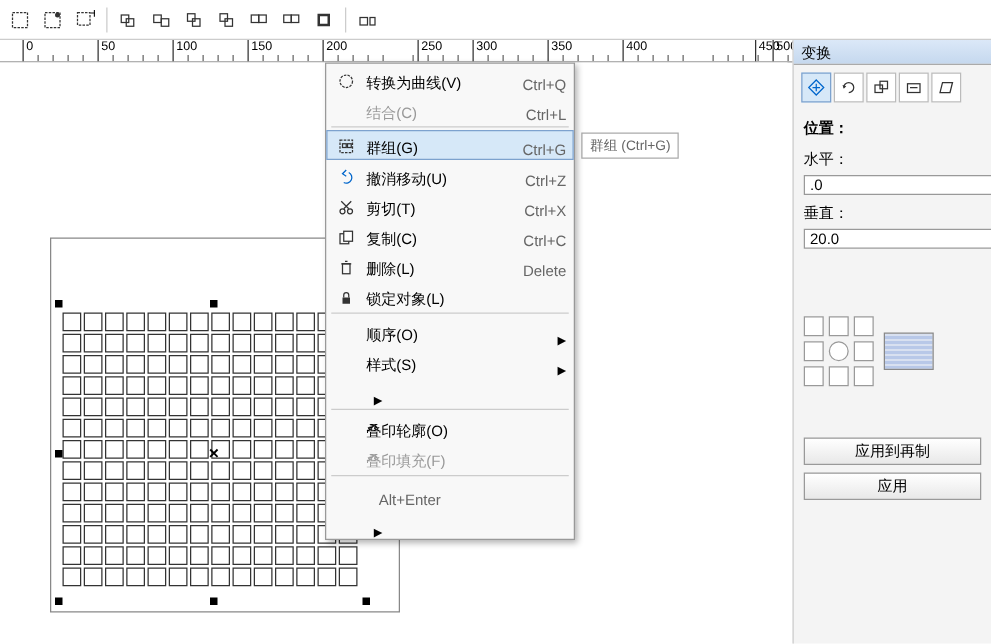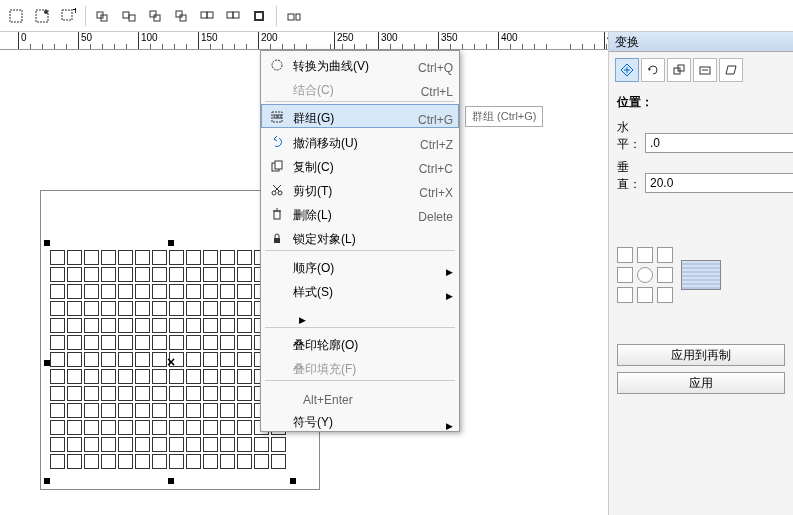--- a/index.html
+++ b/index.html
@@ -29,27 +29,27 @@
 .menu-item:hover, .menu-item.highlighted { background: #d6e8f8; border: 1px solid #7da2ce; padding: 0 5px; height: 24px; }
 .menu-item.disabled { color: #999; cursor: default; }
 .menu-icon { width: 20px; height: 20px; display: flex; align-items: center; justify-content: center; margin-right: 6px; }
 .menu-label { flex: 1; }
 .menu-shortcut { color: #666; margin-left: 10px; }
 .menu-arrow { margin-left: 6px; }
 .menu-sep { height: 1px; background: #ccc; margin: 2px 4px; }
 
 .tooltip-box { position: absolute; left: 465px; top: 106px; background: #fff; border: 1px solid #aaa; padding: 2px 6px; font-size: 11px; color: #666; }
 
-.panel { position: absolute; right: 0; top: 32px; width: 185px; height: 483px; border-left: 1px solid #ccc; background: #f4f4f4; }
+.panel { position: absolute; right: 0; top: 32px; width: 159px; height: 483px; border-left: 1px solid #ccc; background: #f4f4f4; }
 .panel-title { height: 20px; background: linear-gradient(#dbe8f8,#c5d8ee); padding: 2px 6px; font-size: 12px; border-bottom: 1px solid #aaa; }
 .panel-tabs { display: flex; gap: 2px; padding: 6px; }
 .ptab { width: 24px; height: 24px; border: 1px solid #bbb; display: flex; align-items: center; justify-content: center; cursor: pointer; background: #fff; }
 .ptab.active { background: #d6e8f8; border-color: #7da2ce; }
 .panel-body { padding: 6px 8px; }
-.field-row { display: flex; align-items: flex-end; margin: 6px 0; gap: 4px; }
+.field-row { display: flex; align-items: flex-start; margin: 6px 0; gap: 4px; flex-direction: column; }
 .field-label { width: 36px; }
 .field-input { flex: 1; height: 20px; border: 1px solid #999; padding: 0 4px; background: #fff; position: relative; }
 .checkbox-row { display: flex; align-items: center; gap: 4px; margin: 10px 0; }
 .ref-grid { display: flex; gap: 8px; margin: 8px 0; align-items: center; }
 .ref9 { display: grid; grid-template-columns: repeat(3, 16px); gap: 4px; }
 .ref-cell { width: 16px; height: 16px; border: 1px solid #999; background: #fff; cursor: pointer; }
 .ref-cell.radio { border-radius: 50%; }
 .ref-preview { width: 40px; height: 30px; background: repeating-linear-gradient(0deg,#b8c8e8 0 2px,#d8e0f0 2px 4px); border: 1px solid #888; }
 .panel-btn { width: 100%; height: 22px; border: 1px solid #999; background: linear-gradient(#fff,#e8e8e8); cursor: pointer; margin: 3px 0; }
 
@@ -469,41 +469,41 @@
           <path d="M9 3 A4 4 0 1 1 5 11" fill="none" stroke="#06c"></path>
           <path d="M7 1 L4 4 L7 6" fill="none" stroke="#06c"></path>
         </svg>
       </div>
       <div class="menu-label">撤消移动(U)</div>
       <div class="menu-shortcut">Ctrl+Z</div>
     </div>
     <div class="menu-item">
       <div class="menu-icon">
         <svg width="14" height="14">
-          <rect x="2" y="4" width="7" height="8" fill="none" stroke="#333"></rect>
-          <rect x="5" y="2" width="7" height="8" fill="#fff" stroke="#333"></rect>
-        </svg>
-      </div>
-      <div class="menu-label">复制(C)</div>
-      <div class="menu-shortcut">Ctrl+C</div>
-    </div>
-    <div class="menu-item">
-      <div class="menu-icon">
-        <svg width="14" height="14">
           <circle cx="4" cy="10" r="2" fill="none" stroke="#333"></circle>
           <circle cx="10" cy="10" r="2" fill="none" stroke="#333"></circle>
           <path d="M5 8 L11 2 M9 8 L3 2" stroke="#333"></path>
         </svg>
       </div>
       <div class="menu-label">剪切(T)</div>
       <div class="menu-shortcut">Ctrl+X</div>
     </div>
     <div class="menu-item">
       <div class="menu-icon">
         <svg width="14" height="14">
+          <rect x="2" y="4" width="7" height="8" fill="none" stroke="#333"></rect>
+          <rect x="5" y="2" width="7" height="8" fill="#fff" stroke="#333"></rect>
+        </svg>
+      </div>
+      <div class="menu-label">复制(C)</div>
+      <div class="menu-shortcut">Ctrl+C</div>
+    </div>
+    <div class="menu-item">
+      <div class="menu-icon">
+        <svg width="14" height="14">
           <rect x="4" y="4" width="6" height="8" fill="none" stroke="#333"></rect>
           <path d="M3 4 L11 4 M6 2 L8 2" stroke="#333"></path>
         </svg>
       </div>
       <div class="menu-label">删除(L)</div>
       <div class="menu-shortcut">Delete</div>
     </div>
     <div class="menu-item">
       <div class="menu-icon">
         <svg width="14" height="14">
@@ -537,21 +537,20 @@
       <div class="menu-icon"></div>
       <div class="menu-label">叠印填充(F)</div>
     </div>
     <div class="menu-sep"></div>
     <div class="menu-item">
       <div class="menu-icon"></div>
       <div class="menu-shortcut">Alt+Enter</div>
     </div>
     <div class="menu-item">
       <div class="menu-icon"></div>
-      <div class="menu-label">符号(Y)</div>
       <div class="menu-arrow" style="font-size: 9px;">▶</div>
     </div>
   </div>
 
 <div class="tooltip-box">群组 (Ctrl+G)</div>
 
 <div class="panel">
   <div class="panel-title">变换</div>
   <div class="panel-tabs">
     <div class="ptab active">

